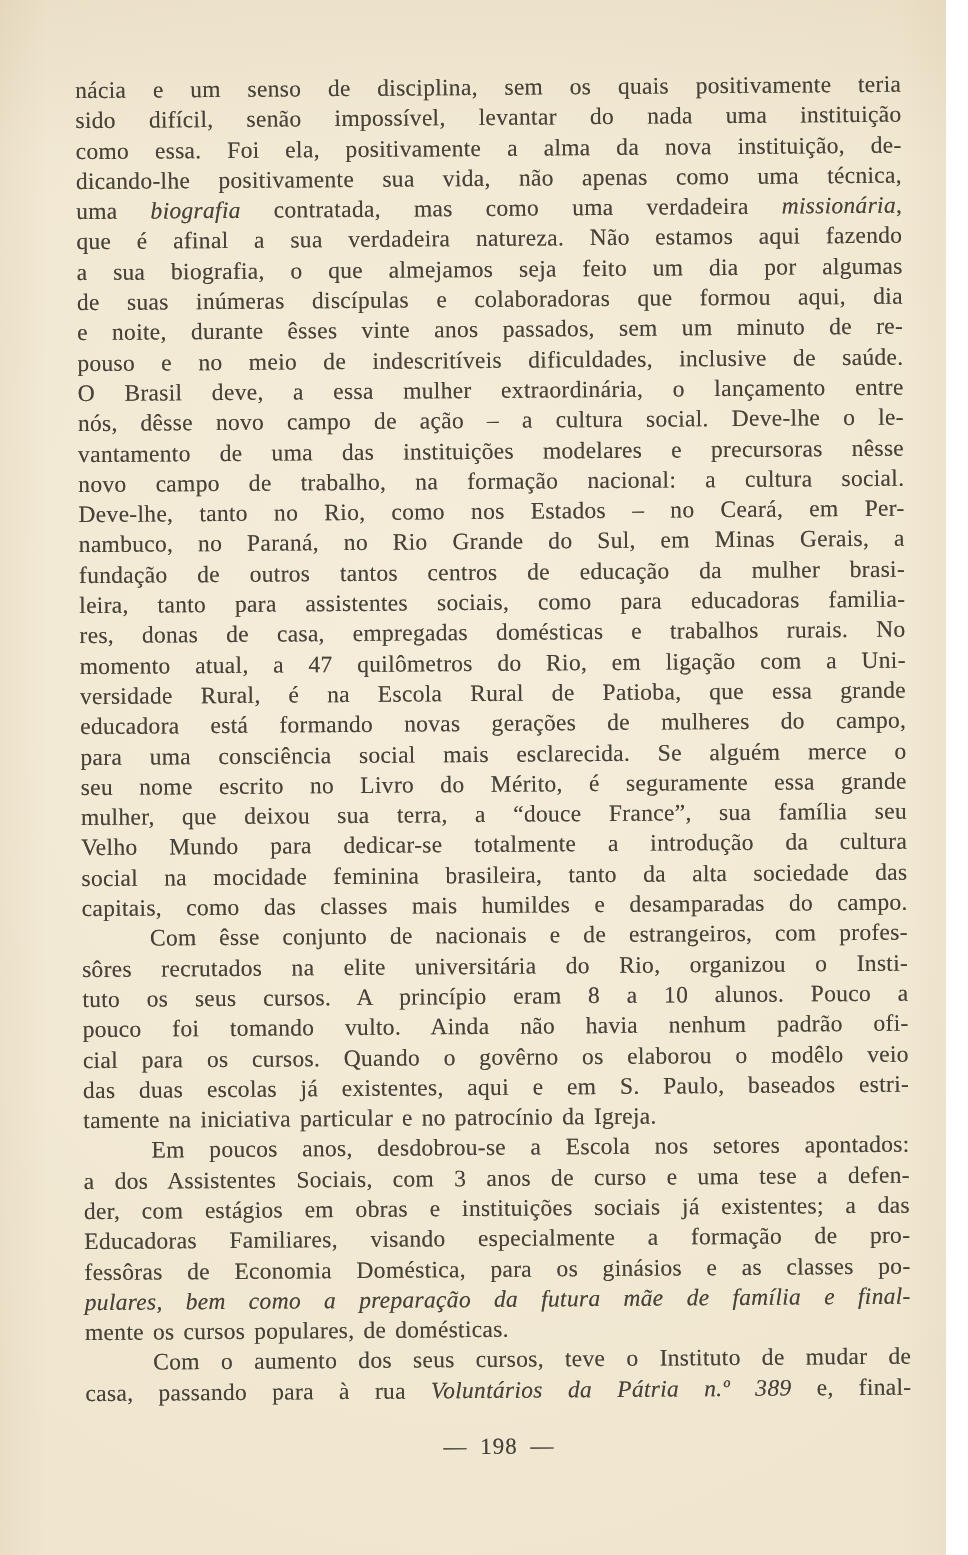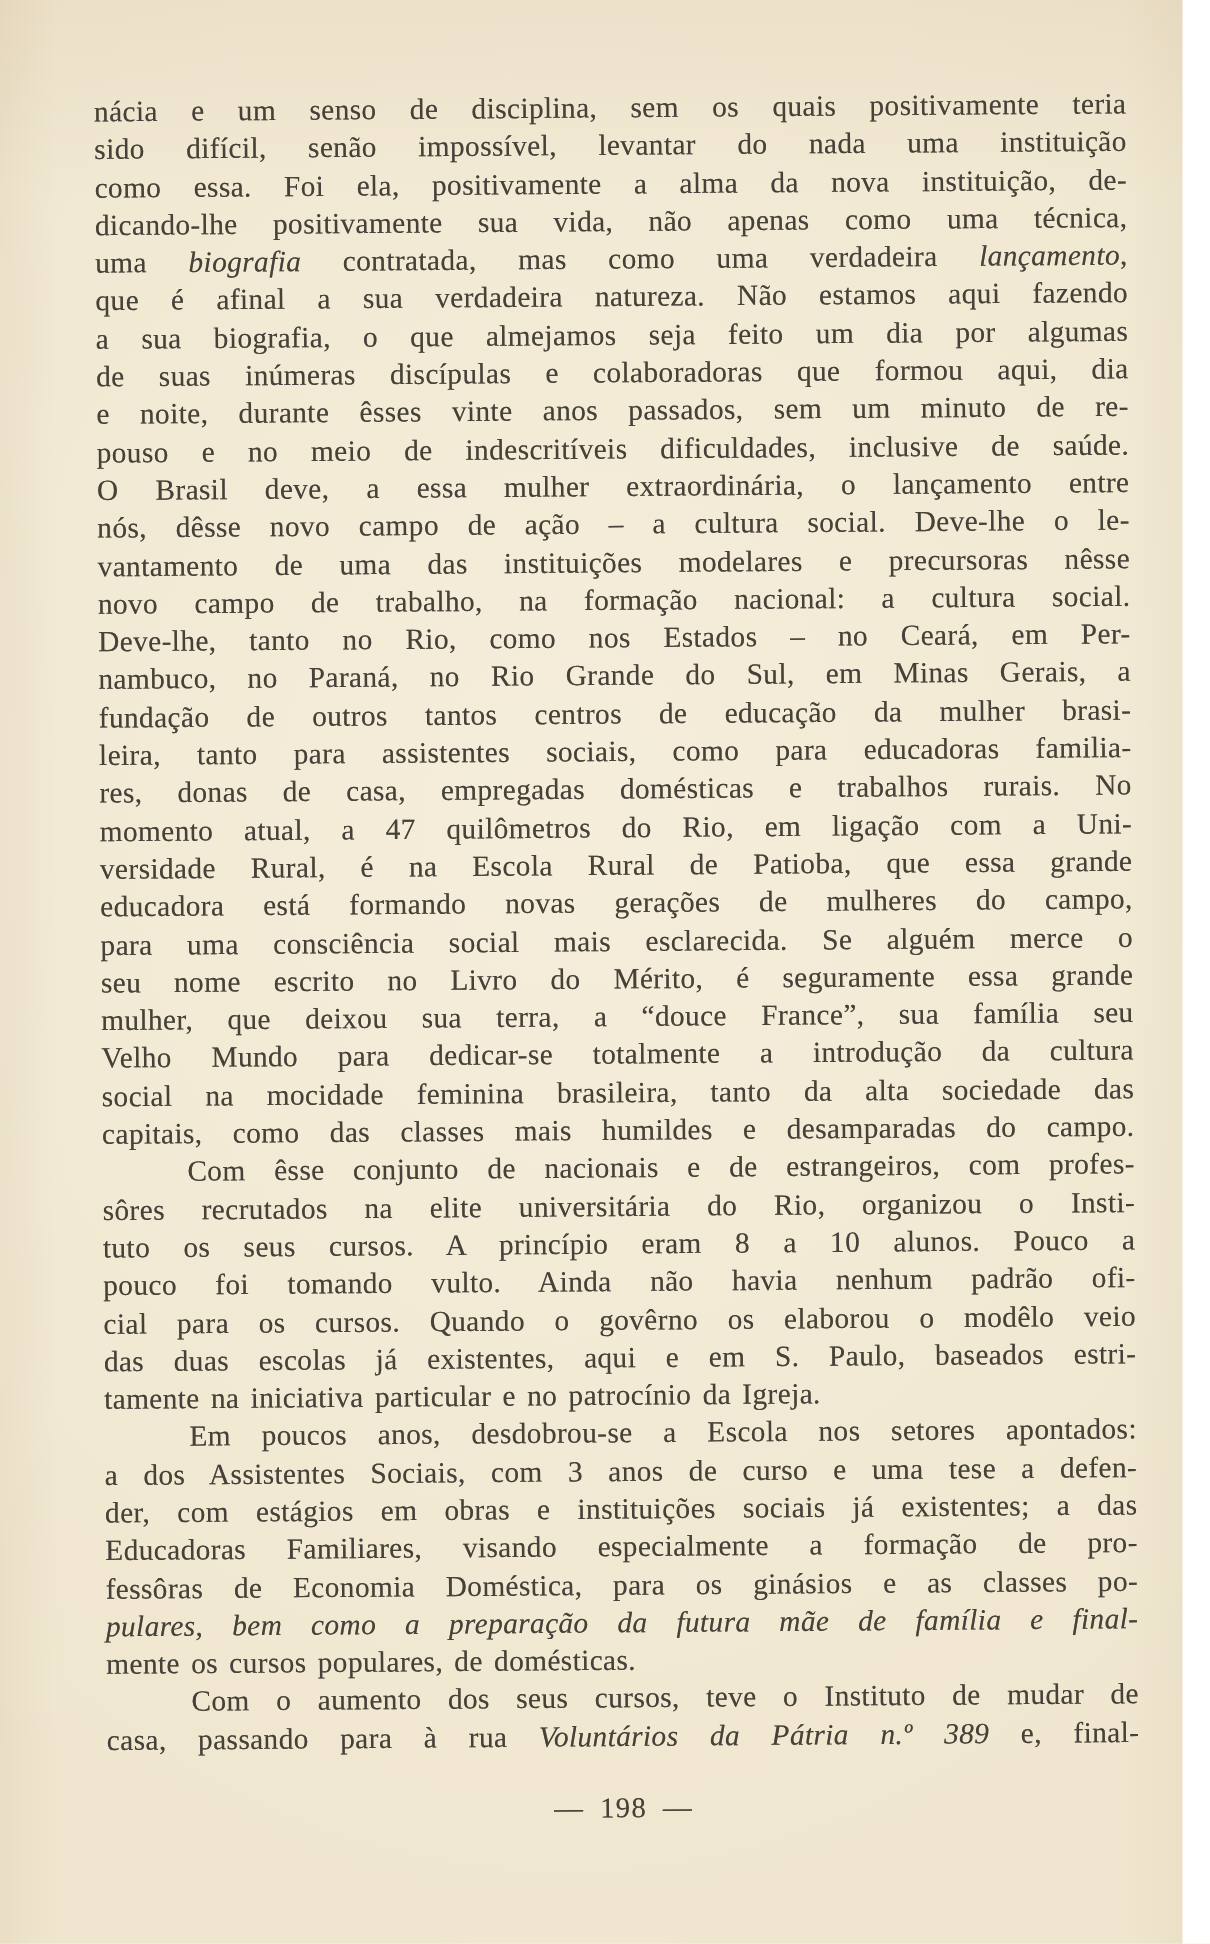--- a/index.html
+++ b/index.html
@@ -62,21 +62,21 @@
 </head>
 <body>
 
 <div class="page">
   <div class="scan-tilt">
     <div class="text-block">
         <div class="line">nácia e um senso de disciplina, sem os quais positivamente teria</div>
         <div class="line">sido difícil, senão impossível, levantar do nada uma instituição</div>
         <div class="line">como essa. Foi ela, positivamente a alma da nova instituição, de-</div>
         <div class="line">dicando-lhe positivamente sua vida, não apenas como uma técnica,</div>
-        <div class="line">uma <i>biografia</i> contratada, mas como uma verdadeira <i>lançamento</i>,</div>
+        <div class="line">uma <i>biografia</i> contratada, mas como uma verdadeira <i>missionária</i>,</div>
         <div class="line">que é afinal a sua verdadeira natureza. Não estamos aqui fazendo</div>
         <div class="line">a sua biografia, o que almejamos seja feito um dia por algumas</div>
         <div class="line">de suas inúmeras discípulas e colaboradoras que formou aqui, dia</div>
         <div class="line">e noite, durante êsses vinte anos passados, sem um minuto de re-</div>
         <div class="line">pouso e no meio de indescritíveis dificuldades, inclusive de saúde.</div>
         <div class="line">O Brasil deve, a essa mulher extraordinária, o lançamento entre</div>
         <div class="line">nós, dêsse novo campo de ação – a cultura social. Deve-lhe o le-</div>
         <div class="line">vantamento de uma das instituições modelares e precursoras nêsse</div>
         <div class="line">novo campo de trabalho, na formação nacional: a cultura social.</div>
         <div class="line">Deve-lhe, tanto no Rio, como nos Estados – no Ceará, em Per-</div>

